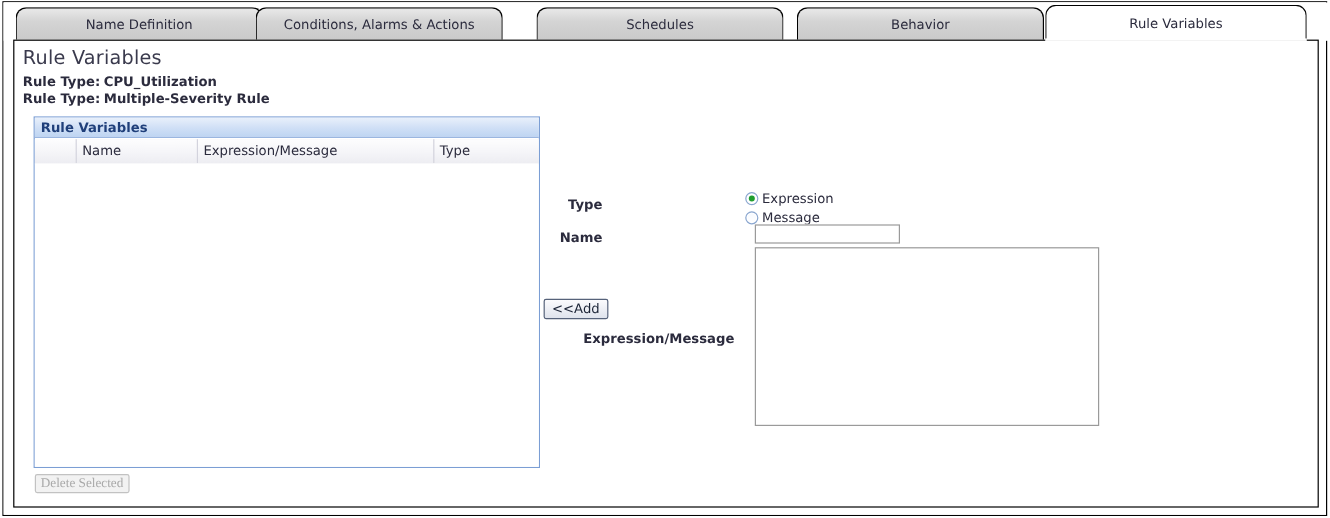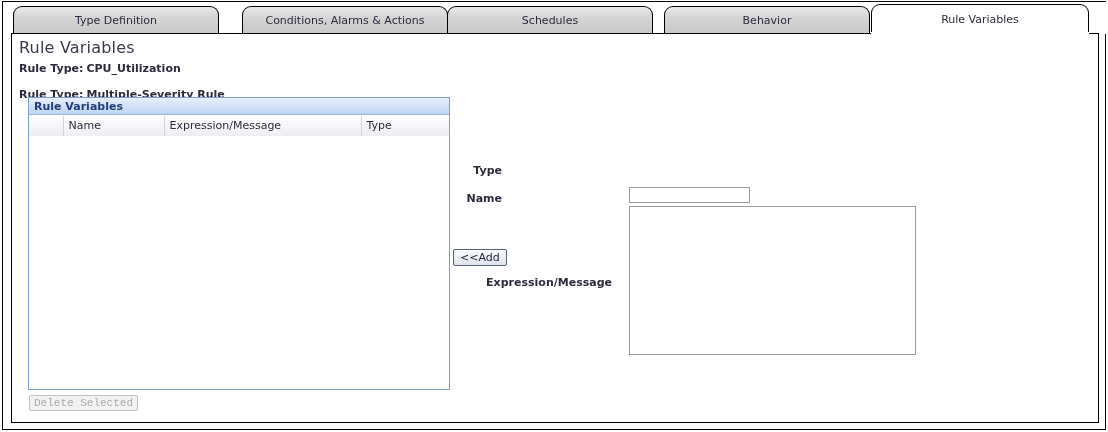--- a/index.html
+++ b/index.html
@@ -93,21 +93,21 @@
     letter-spacing: 0.2px;
   }
   .meta-row {
     position: absolute;
     left: 7px;
     font-size: 11px;
     color: #2b2b3d;
     white-space: nowrap;
   }
   .meta-row.r1 { top: 28px; }
-  .meta-row.r2 { top: 54px; }
+  .meta-row.r2 { top: 42px; }
   .meta-label { font-weight: bold; }
   .meta-value { font-weight: bold; margin-left: 3px; }
 
   
   .tablepanel {
     position: absolute;
     left: 16px; top: 63px;
     width: 422px; height: 293px;
     border: 1px solid #7b9ed4;
     background: #ffffff;
@@ -158,21 +158,21 @@
   .delete-btn {
     position: absolute;
     left: 17px; top: 361px;
     height: 16px;
     padding: 0 4px;
     background: #f2f2f2;
     border: 1px solid #c2c2c2;
     border-radius: 2px;
     color: #a9a9a9;
     font-size: 11px;
-    font-family: Liberation Mono, monospace;
+    font-family: Liberation Serif, serif;
     line-height: 14px;
     cursor: default;
   }
 
   
   .form-label {
     position: absolute;
     font-size: 11px;
     font-weight: bold;
     color: #2b2b3d;
@@ -258,23 +258,23 @@
 </style>
 </head>
 <body>
 
 <div id="app">
   <div class="outer-frame">
     <div class="frame-inner-shade"></div>
 
     <div class="tabstrip" id="tabstrip">
         <div class="tab" style="left: 10px; width: 206px;">
-          <span>Type Definition</span>
-        </div>
-        <div class="tab" style="left: 239px; width: 206px;">
+          <span>Name Definition</span>
+        </div>
+        <div class="tab" style="left: 210px; width: 206px;">
           <span>Conditions, Alarms &amp; Actions</span>
         </div>
         <div class="tab" style="left: 661px; width: 206px;">
           <span>Behavior</span>
         </div>
         <div class="tab" style="left: 444px; width: 206px;">
           <span>Schedules</span>
         </div>
         <div class="tab active" style="left: 868px; width: 218px;">
           <span>Rule Variables</span>
@@ -305,20 +305,30 @@
                 <th class=" last" style="width: 88px;">Type</th>
               </tr>
           </thead>
         </table>
         <div class="table-body" id="tbody-area"></div>
       </div>
 
       <button class="delete-btn" disabled="">Delete Selected</button>
 
       <div class="form-label lbl-type">Type</div>
+      <div class="radio-group" id="radio-group">
+          <div class="radio-row">
+            <span class="radio-mark checked"></span>
+            <span class="radio-text">Expression</span>
+          </div>
+          <div class="radio-row">
+            <span class="radio-mark"></span>
+            <span class="radio-text">Message</span>
+          </div>
+        </div>
 
       <div class="form-label lbl-name">Name</div>
       <input class="name-input" type="text" value="" style="">
 
       <div class="form-label lbl-expr">Expression/Message</div>
       <textarea class="expr-area" placeholder="" style=""></textarea>
 
       <button class="add-btn">&lt;&lt;Add</button>
     </div>
 

